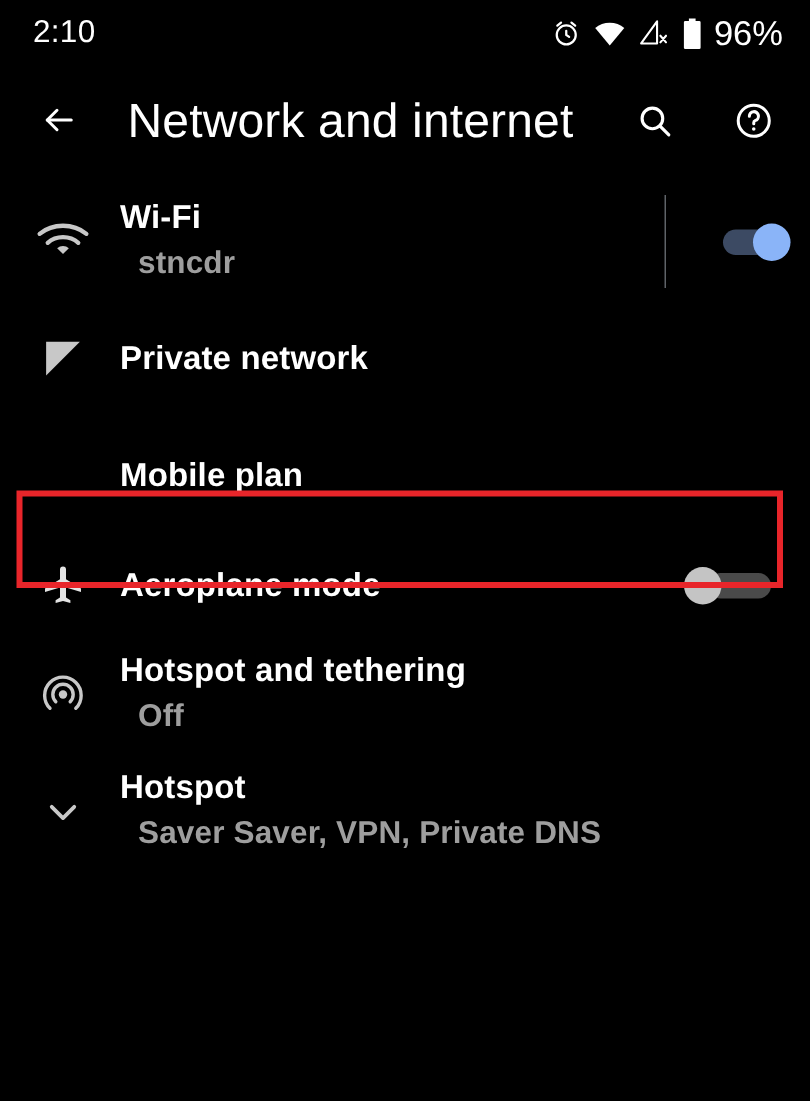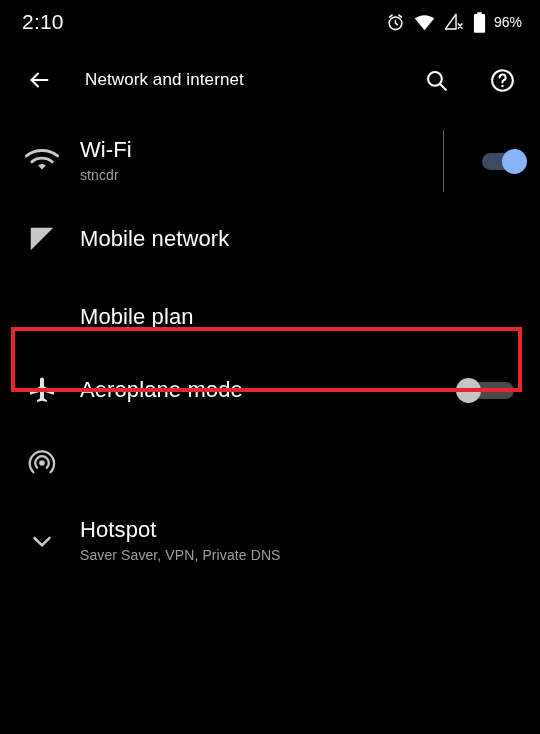--- a/index.html
+++ b/index.html
@@ -27,39 +27,39 @@
     letter-spacing: .2px;
     color: #ffffff;
   }
   .status-right {
     display: flex;
     align-items: center;
     gap: 9px;
   }
   .status-right svg { display:block; }
   .status-battery-text {
-    font-size: 14px;
+    font-size: 23px;
     color: #ffffff;
     margin-left: -1px;
   }
 
   
   .appbar {
     height: 72px;
     display: flex;
     align-items: center;
     padding: 0 20px 0 22px;
   }
   .appbar-back {
     width: 34px; height: 34px;
     display:flex; align-items:center; justify-content:center;
     flex: 0 0 auto;
   }
   .appbar-title {
-    font-size: 17px;
+    font-size: 32px;
     font-weight: 400;
     margin-left: 29px;
     flex: 1 1 auto;
     white-space: nowrap;
     letter-spacing: .1px;
   }
   .appbar-action {
     width: 36px; height: 36px;
     display:flex; align-items:center; justify-content:center;
     flex: 0 0 auto;
@@ -82,33 +82,35 @@
     display: flex;
     align-items: center;
     justify-content: center;
     padding-left: 8px;
   }
   .row-icon svg { display:block; }
   .row-text {
     flex: 1 1 auto;
     min-width: 0;
     padding-left: 4px;
+    font-weight: bold;
   }
   .row-title {
     font-size: 22px;
     color: #ffffff;
     line-height: 1.2;
     letter-spacing: .1px;
   }
   .row-sub {
-    font-size: 14px;
+    font-size: 21px;
     color: #9e9e9e;
     line-height: 1.35;
     margin-top: 3px;
     letter-spacing: .1px;
+    margin-left: 12px;
   }
   .row-end {
     flex: 0 0 auto;
     display: flex;
     align-items: center;
   }
 
   .vdivider {
     width: 1px;
     height: 62px;
@@ -227,21 +229,21 @@
     </div>
   </div>
 
   <div class="row">
     <div class="row-icon">
       <svg width="30" height="30" viewBox="0 0 24 24" fill="#c8c8c8">
         <path d="M21 3 3 21h18z" transform="rotate(180 12 12)"></path>
       </svg>
     </div>
     <div class="row-text">
-      <div class="row-title">Mobile network</div>
+      <div class="row-title">Private network</div>
     </div>
     <div class="row-end"></div>
   </div>
 
   <div class="row">
     <div class="row-icon"></div>
     <div class="row-text">
       <div class="row-title">Mobile plan</div>
     </div>
     <div class="row-end"></div>
@@ -265,20 +267,24 @@
   </div>
 
   <div class="row">
     <div class="row-icon">
       <svg width="32" height="32" viewBox="0 0 24 24" fill="none" stroke="#c8c8c8" stroke-width="1.7" stroke-linecap="round">
         <circle cx="12" cy="12" r="2.1" fill="#c8c8c8" stroke="none"></circle>
         <path d="M15.6 15.6a5.1 5.1 0 0 0 0-7.2 5.1 5.1 0 0 0-7.2 0 5.1 5.1 0 0 0 0 7.2"></path>
         <path d="M18.4 18.9a9.1 9.1 0 0 0 0-12.9 9.1 9.1 0 0 0-12.9 0 9.1 9.1 0 0 0 0 12.9"></path>
       </svg>
     </div>
+    <div class="row-text">
+      <div class="row-title">Hotspot and tethering</div>
+      <div class="row-sub">Off</div>
+    </div>
     <div class="row-end"></div>
   </div>
 
   <div class="row">
     <div class="row-icon">
       <svg width="30" height="30" viewBox="0 0 24 24" fill="none" stroke="#c8c8c8" stroke-width="2" stroke-linecap="round" stroke-linejoin="round">
         <path d="M6 9.5 12 15.5 18 9.5"></path>
       </svg>
     </div>
     <div class="row-text">

